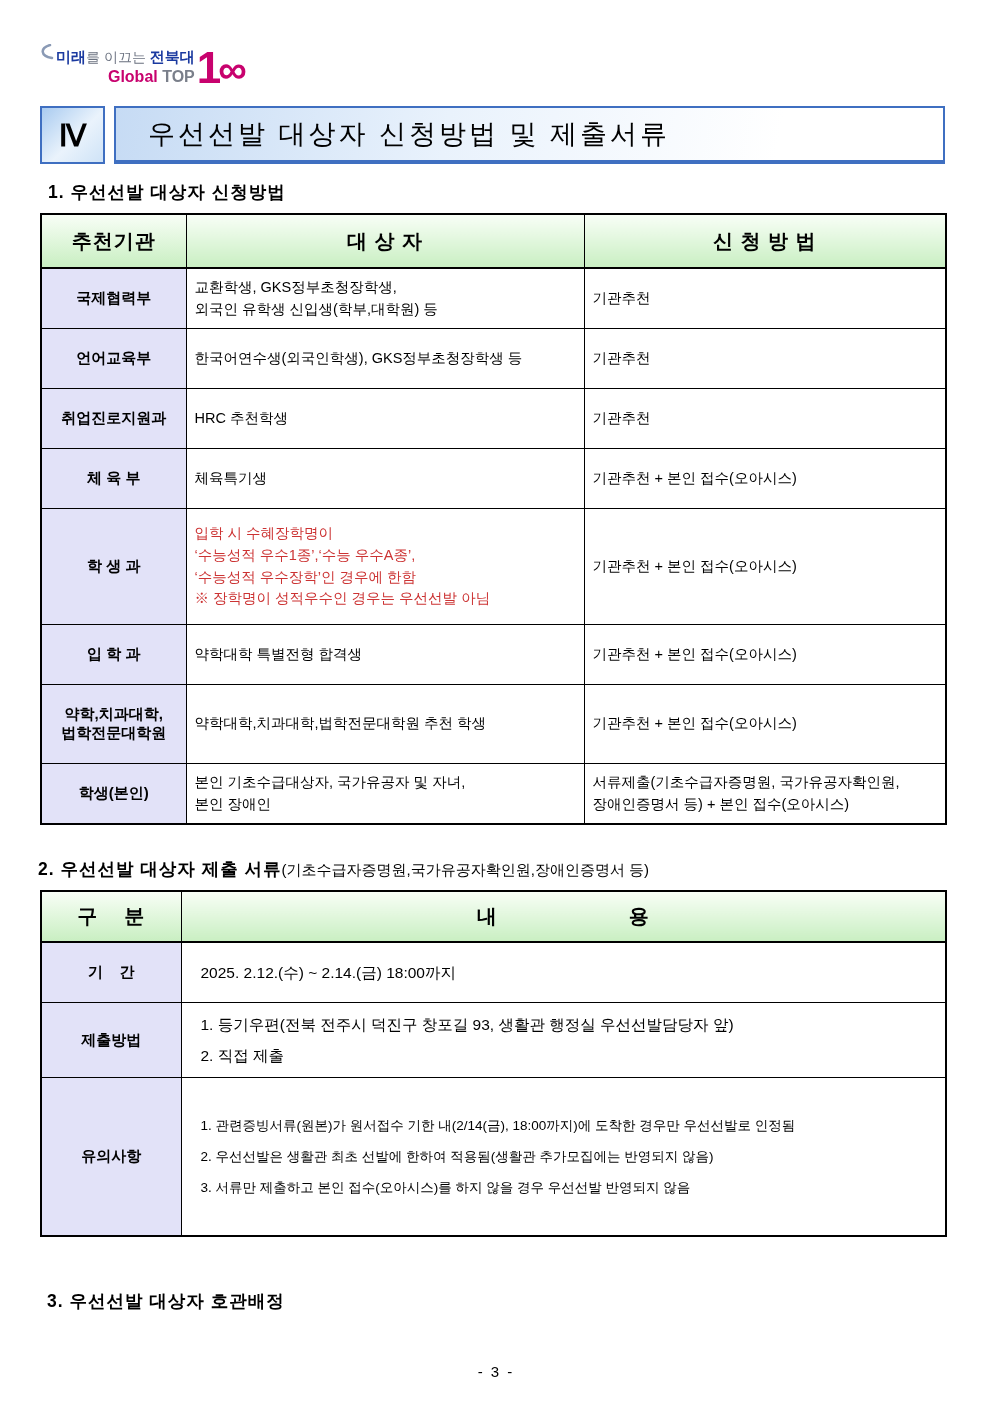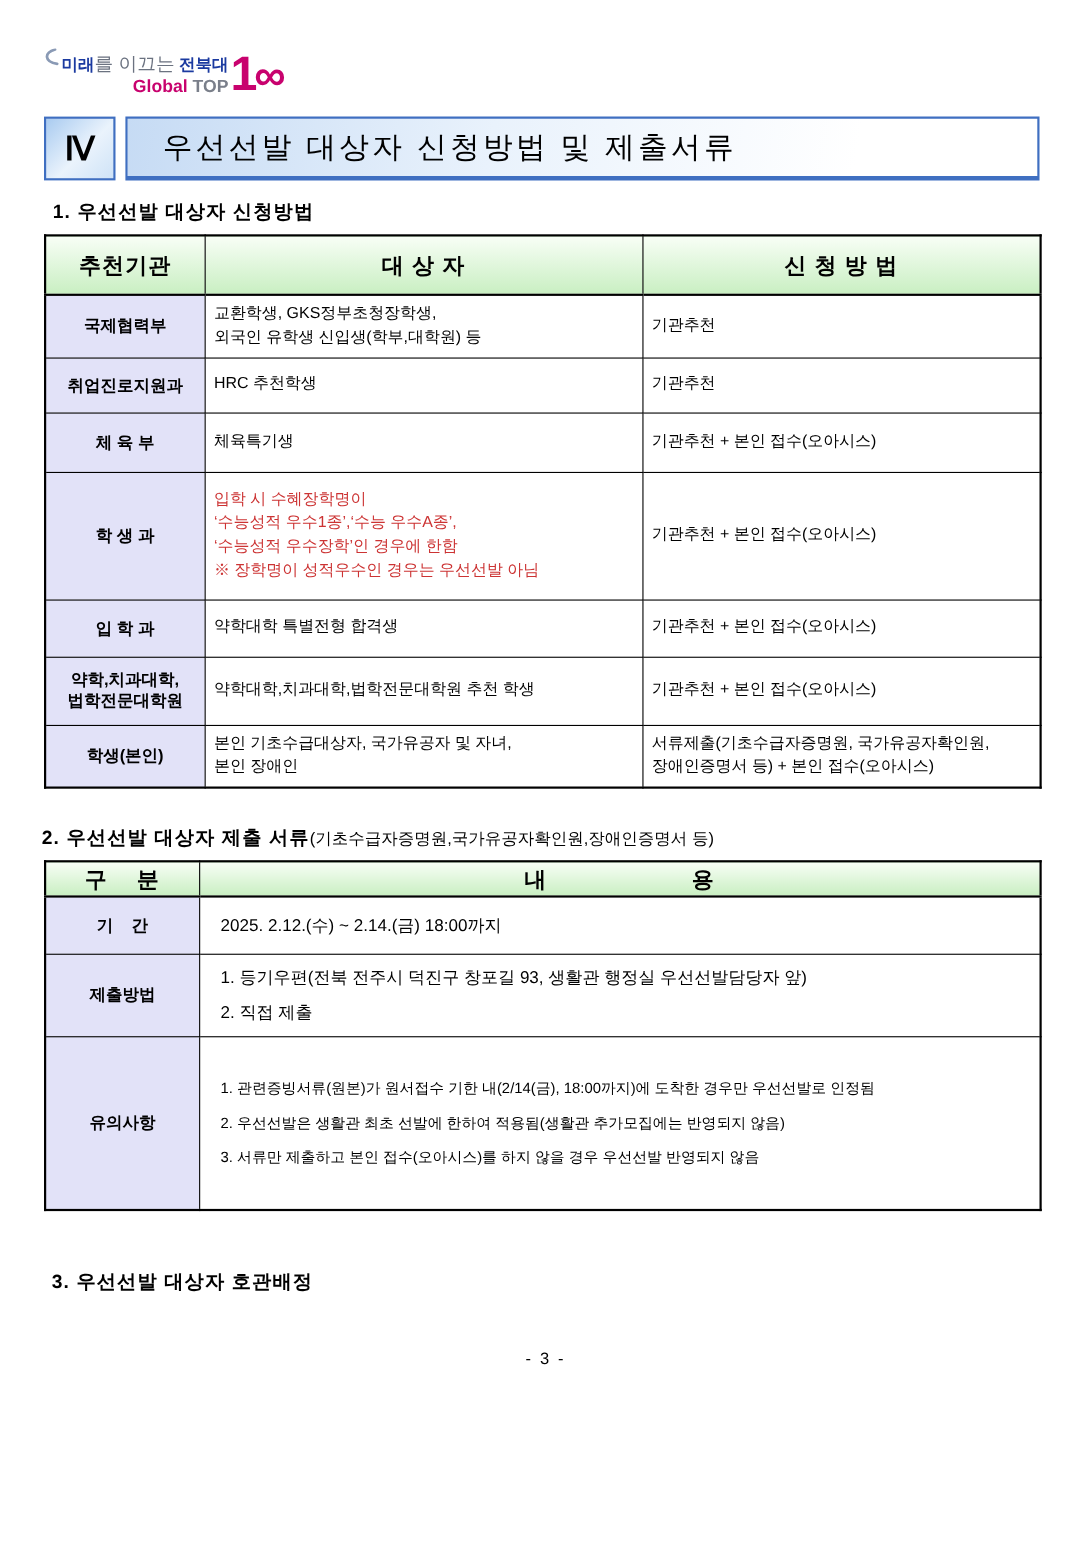--- a/index.html
+++ b/index.html
@@ -4,21 +4,21 @@
 <style>
   * { margin: 0; padding: 0; box-sizing: border-box; }
   body { background: #ffffff; font-family: "Liberation Sans", sans-serif; color: #000; }
   .page { position: relative; width: 992px; height: 1403px; background: #fff; overflow: hidden; }
 
   
   .logo { display: flex; align-items: flex-start; margin: 44px 0 0 38px; height: 52px; }
   .logo-text { text-align: right; line-height: 1.25; margin-top: 4px; }
   .logo-line1 { font-size: 14px; white-space: nowrap; }
   .logo-line1 .brand { color: #1b3aa0; font-weight: bold; font-size: 15px; }
-  .logo-line1 .mid { color: #6b7280; font-size: 17px; }
+  .logo-line1 .mid { color: #6b7280; font-size: 14px; }
   .logo-line2 { font-size: 16px; font-weight: bold; white-space: nowrap; text-align: right; }
   .logo-line2 .global { color: #c8026e; }
   .logo-line2 .top { color: #7a7f8a; }
   .logo-swoosh { margin-right: 2px; margin-top: 0; }
   .logo-badge { color: #c8026e; font-weight: bold; font-size: 44px; line-height: 48px; letter-spacing: -3px; margin-left: 2px; }
   .logo-badge .inf { font-size: 40px; }
 
   
   .titlebar { display: flex; gap: 9px; margin: 10px 47px 0 40px; height: 58px; }
   .roman-box { width: 65px; border: 2px solid #3f6fc1; display: flex; align-items: center; justify-content: center;
@@ -35,30 +35,30 @@
   .sec2-heading .rest { font-weight: normal; font-size: 15px; letter-spacing: 0; }
   .sec3-heading { margin: 52px 0 16px 47px; }
 
   
   table { border-collapse: collapse; margin-left: 40px; width: 905px; table-layout: fixed; border-radius: 14px; }
   table, th, td { border: 1px solid #000; }
   table { border-width: 2px; }
   th, td { white-space: pre-wrap; vertical-align: middle; }
   .hdr th { background: linear-gradient(to bottom, #f8fef6, #c9efc2); font-size: 20px; font-weight: bold;
             text-align: center; border-bottom-width: 2px; height: 54px; letter-spacing: 1px; }
-  td.lab { background: #e2e2f8; font-weight: bold; text-align: center; font-size: 15px; padding: 0 2px; }
+  td.lab { background: #e2e2f8; font-weight: bold; text-align: center; font-size: 15px; padding: 20px 2px; }
   td.txt { text-align: left; font-size: 14.5px; padding: 6px 8px; line-height: 1.5; }
   td.red { color: #cc3333; }
   .t1 .c-org { width: 145px; } .t1 .c-target { width: 398px; } .t1 .c-method { width: 362px; }
   .rh52 { height: 52px; } .rh50 { height: 50px; } .rh54 { height: 54px; }
   .rh116 { height: 116px; } .rh62 { height: 62px; } .rh64 { height: 50px; }
 
   .t2 { margin-top: 2px; }
   .t2 .c-label { width: 140px; } .t2 .c-content { width: 765px; }
-  .t2 .hdr th { height: 32px; }
+  .t2 .hdr th { height: 51px; }
   .t2 td.txt { font-size: 15.5px; padding: 6px 19px; }
   .t2 .rh-period { height: 52px; } .t2 .rh-submit { height: 70px; } .t2 .rh-note { height: 158px; }
   .t2 .rh-submit td.txt { line-height: 2.0; }
   .t2 .rh-note td.txt { font-size: 13.5px; line-height: 2.3; }
 
   
   .bullets { margin: 0 0 0 58px; font-size: 17px; font-weight: bold; line-height: 1.75; letter-spacing: 0.5px; }
   .bullet-red { color: #dd1111; }
   .bullet-blue { color: #1515cc; }
 
@@ -99,20 +99,25 @@
     <tbody>
         <tr class="hdr">
       <th>추천기관</th>
       <th>대 상 자</th>
       <th>신 청 방 법</th>
     </tr>
     <tr class="rh52">
       <td class="lab">국제협력부</td>
       <td class="txt">교환학생, GKS정부초청장학생,
 외국인 유학생 신입생(학부,대학원) 등</td>
+      <td class="txt">기관추천</td>
+    </tr>
+    <tr class="rh50">
+      <td class="lab">언어교육부</td>
+      <td class="txt">한국어연수생(외국인학생), GKS정부초청장학생 등</td>
       <td class="txt">기관추천</td>
     </tr>
     <tr class="rh50">
       <td class="lab">취업진로지원과</td>
       <td class="txt">HRC 추천학생</td>
       <td class="txt">기관추천</td>
     </tr>
     <tr class="rh54">
       <td class="lab">체 육 부</td>
       <td class="txt">체육특기생</td>

